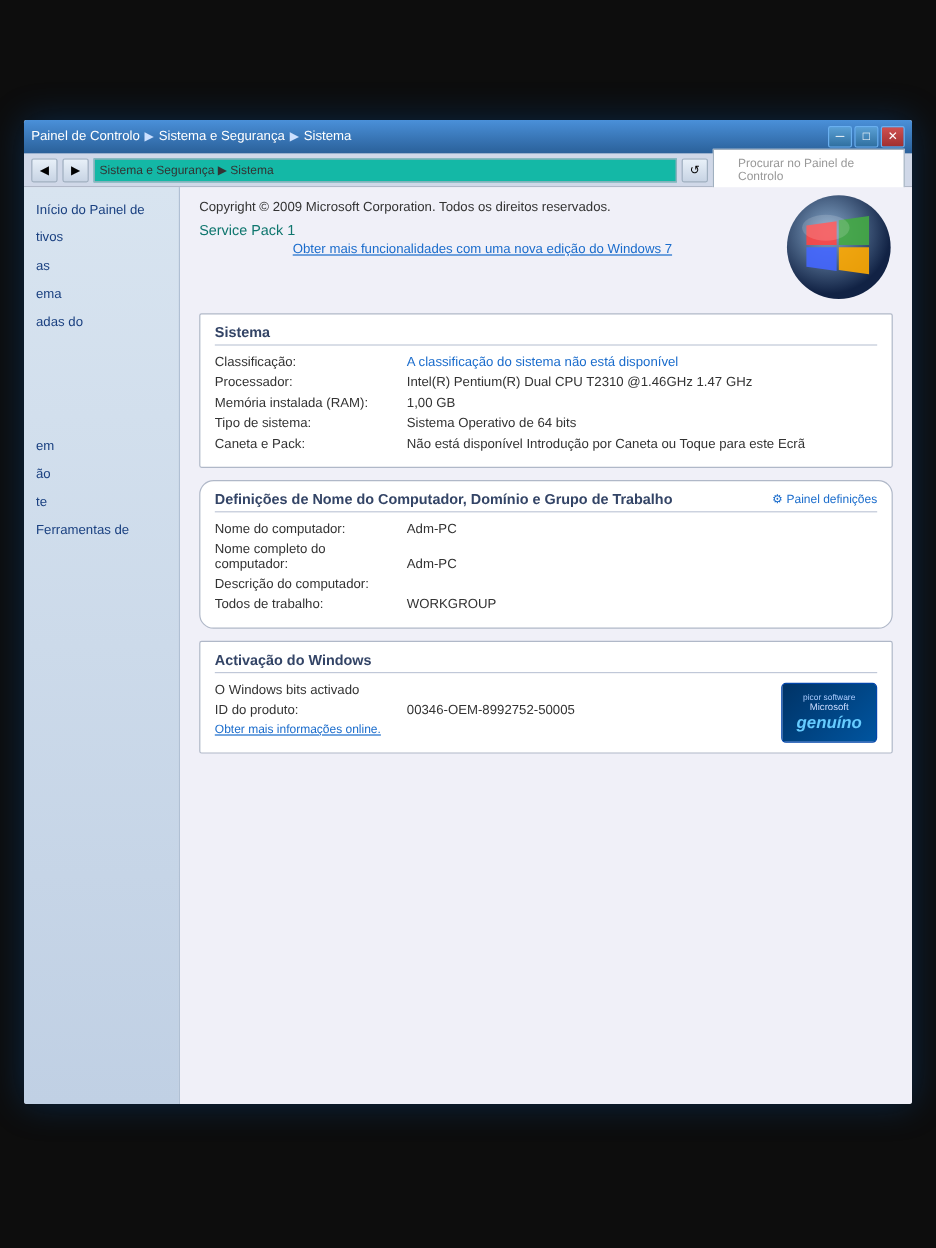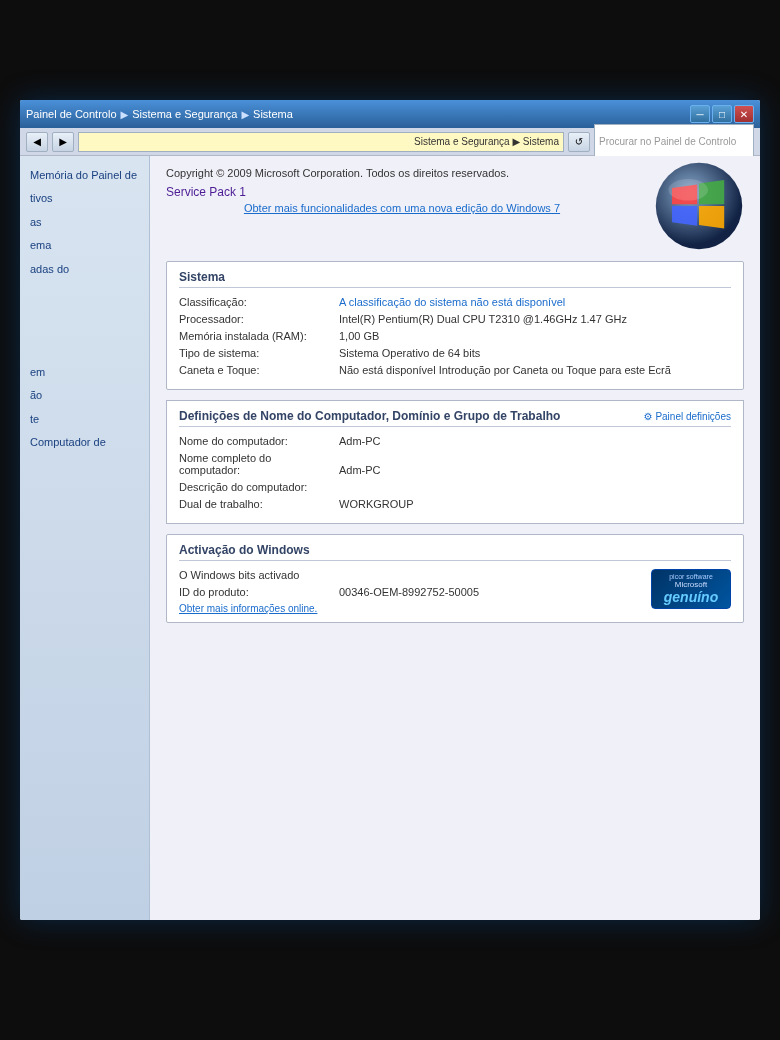--- a/index.html
+++ b/index.html
@@ -85,29 +85,28 @@
       height: 28px;
       display: flex;
       align-items: center;
       padding: 0 6px;
       gap: 4px;
       border-bottom: 1px solid #b0b8c8;
     }
 
     .address-path {
       flex: 1;
-      background: #fef9c3;
+      background: #14b8a6;
       border: 1px solid #a0b0c0;
       height: 20px;
       font-size: 10px;
       color: #333;
       padding: 0 4px;
       display: flex;
       align-items: center;
-      justify-content: flex-end;
     }
 
     .nav-btn {
       width: 22px;
       height: 20px;
       background: linear-gradient(to bottom, #e8f0f8, #c8d4e4);
       border: 1px solid #a0b0c0;
       font-size: 10px;
       display: flex;
       align-items: center;
@@ -115,21 +114,21 @@
       cursor: pointer;
       border-radius: 2px;
     }
 
     .search-box {
       width: 160px;
       height: 36px;
       background: white;
       border: 1px solid #a0b0c0;
       font-size: 10px;
-      padding: 0 4px;
+      padding: 0 20px;
       display: flex;
       align-items: center;
       color: #666;
     }
 
     
     .main-layout {
       display: flex;
       height: calc(100% - 56px);
     }
@@ -175,21 +174,21 @@
     
     .copyright-text {
       font-size: 11px;
       color: #333;
       margin-bottom: 4px;
       line-height: 1.4;
     }
 
     .service-pack {
       font-size: 12px;
-      color: #4c1d95;
+      color: #0f766e;
       font-weight: normal;
       margin-bottom: 3px;
     }
 
     .upgrade-link {
       font-size: 11px;
       color: #1a6ccc;
       text-decoration: underline;
       cursor: pointer;
       margin-bottom: 16px;
@@ -237,21 +236,21 @@
     }
 
     .info-value.link {
       color: #1a6ccc;
     }
 
     
     .computer-section {
       border: 1px solid #b0b8c8;
       background: white;
-      border-radius: 0;
+      border-radius: 12px;
       padding: 8px 12px;
       margin-bottom: 10px;
       position: relative;
     }
 
     .section-header-row {
       display: flex;
       align-items: center;
       justify-content: space-between;
       margin-bottom: 8px;
@@ -281,21 +280,21 @@
       background: white;
       border-radius: 2px;
       padding: 8px 12px;
       margin-bottom: 10px;
       position: relative;
     }
 
     .genuino-badge {
       float: right;
       width: 80px;
-      height: 40px;
+      height: 50px;
       background: linear-gradient(135deg, #003366, #0055a0);
       border: 1px solid #0044aa;
       border-radius: 4px;
       display: flex;
       flex-direction: column;
       align-items: center;
       justify-content: center;
       color: white;
       font-size: 7px;
       text-align: center;
@@ -360,31 +359,31 @@
       </div>
       <div class="nav-btn">↺</div>
       <div class="search-box">
         <span style="color:#999; font-size:10px;">Procurar no Painel de Controlo</span>
       </div>
     </div>
 
     <div class="main-layout">
 
       <div class="sidebar">
-        <div class="sidebar-item">Memória do Painel de</div>
+        <div class="sidebar-item">Início do Painel de</div>
         <div class="sidebar-item">tivos</div>
         <div class="sidebar-item">as</div>
         <div class="sidebar-item">ema</div>
         <div class="sidebar-item">adas do</div>
 
         <div style="margin-top: 80px;">
           <div class="sidebar-item">em</div>
           <div class="sidebar-item">ão</div>
           <div class="sidebar-item">te</div>
-          <div class="sidebar-item">Computador de</div>
+          <div class="sidebar-item">Ferramentas de</div>
         </div>
       </div>
 
       <div class="content-area">
 
         <div class="clearfix">
 
           <div class="win-logo">
             <svg viewBox="0 0 100 100" xmlns="http://www.w3.org/2000/svg">
 
@@ -429,21 +428,21 @@
             <span class="info-label">Memória instalada (RAM):</span>
             <span class="info-value">1,00 GB</span>
           </div>
 
           <div class="info-row">
             <span class="info-label">Tipo de sistema:</span>
             <span class="info-value">Sistema Operativo de 64 bits</span>
           </div>
 
           <div class="info-row">
-            <span class="info-label">Caneta e Toque:</span>
+            <span class="info-label">Caneta e Pack:</span>
             <span class="info-value">Não está disponível Introdução por Caneta ou Toque para este Ecrã</span>
           </div>
         </div>
 
         <div class="computer-section">
           <div class="section-header-row">
             <span class="section-title-text">Definições de Nome do Computador, Domínio e Grupo de Trabalho</span>
             <a class="alterar-link">
               <span style="font-size:10px;">⚙</span>
               <span>Painel definições</span>
@@ -459,21 +458,21 @@
             <span class="info-label">Nome completo do computador:</span>
             <span class="info-value">Adm-PC</span>
           </div>
 
           <div class="info-row">
             <span class="info-label">Descrição do computador:</span>
             <span class="info-value"></span>
           </div>
 
           <div class="info-row">
-            <span class="info-label">Dual de trabalho:</span>
+            <span class="info-label">Todos de trabalho:</span>
             <span class="info-value">WORKGROUP</span>
           </div>
         </div>
 
         <div class="activation-section clearfix">
           <div class="section-title">Activação do Windows</div>
 
           <div class="genuino-badge">
             <div style="font-size:7px; color:#aaccff;">picor software</div>
             <div class="microsoft-text">Microsoft</div>

